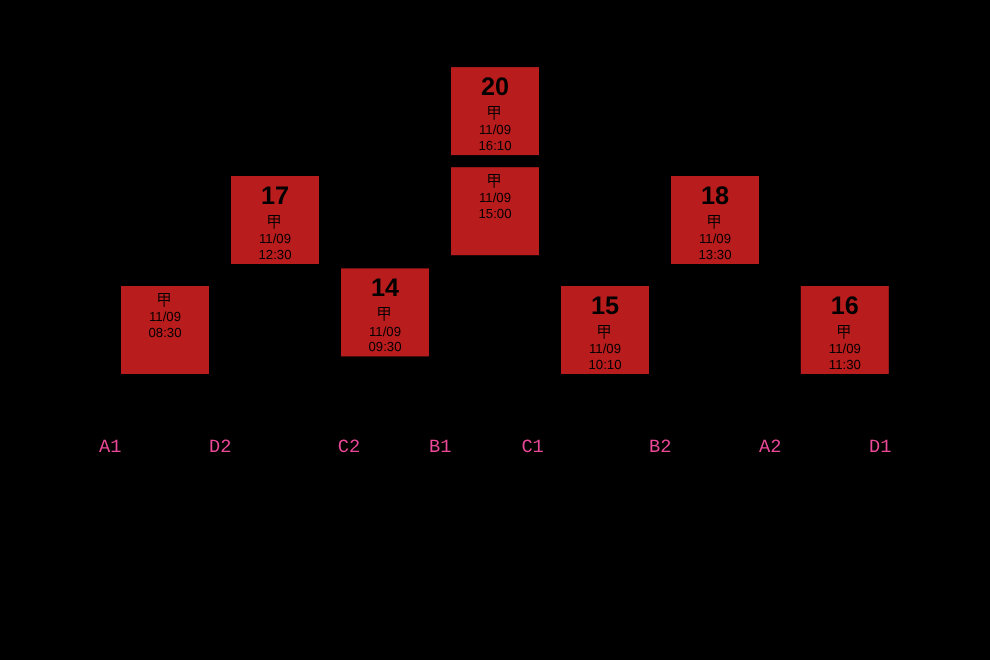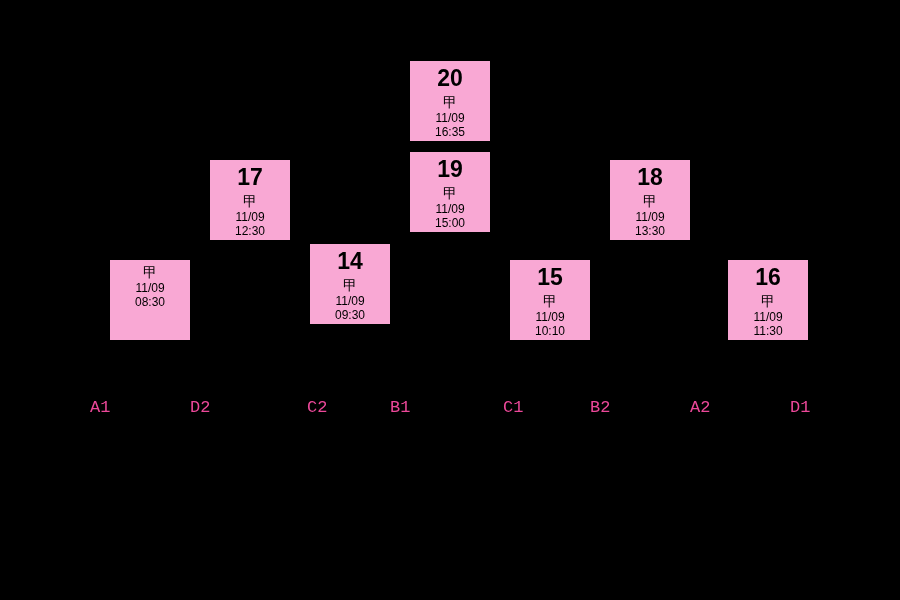--- a/index.html
+++ b/index.html
@@ -12,21 +12,21 @@
     width: 900px;
     height: 600px;
     background: #000000;
     overflow: hidden;
     font-family: "Liberation Sans", sans-serif;
   }
   .match {
     position: absolute;
     width: 80px;
     height: 80px;
-    background: #f9a8d4;
+    background: #b91c1c;
     color: #000000;
     text-align: center;
     box-sizing: border-box;
     padding-top: 3px;
   }
   .match .num {
     font-size: 23px;
     font-weight: bold;
     line-height: 29px;
   }
@@ -51,25 +51,24 @@
 </style>
 </head>
 <body>
 
 <div id="stage">
 
   <div class="match" style="left:410px; top:61px;">
     <div class="num">20</div>
     <div class="grp">甲</div>
     <div class="date">11/09</div>
-    <div class="time">16:35</div>
+    <div class="time">16:10</div>
   </div>
 
   <div class="match" style="left:410px; top:152px;">
-    <div class="num">19</div>
     <div class="grp">甲</div>
     <div class="date">11/09</div>
     <div class="time">15:00</div>
   </div>
 
   <div class="match" style="left:210px; top:160px;">
     <div class="num">17</div>
     <div class="grp">甲</div>
     <div class="date">11/09</div>
     <div class="time">12:30</div>
@@ -106,18 +105,18 @@
     <div class="num">16</div>
     <div class="grp">甲</div>
     <div class="date">11/09</div>
     <div class="time">11:30</div>
   </div>
 
   <span class="seed" style="left:90px;">A1</span>
   <span class="seed" style="left:190px;">D2</span>
   <span class="seed" style="left:307px;">C2</span>
   <span class="seed" style="left:390px;">B1</span>
-  <span class="seed" style="left:503px;">C1</span>
+  <span class="seed" style="left:474px;">C1</span>
   <span class="seed" style="left:590px;">B2</span>
   <span class="seed" style="left:690px;">A2</span>
   <span class="seed" style="left:790px;">D1</span>
 
 </div>
 
 </body></html>

